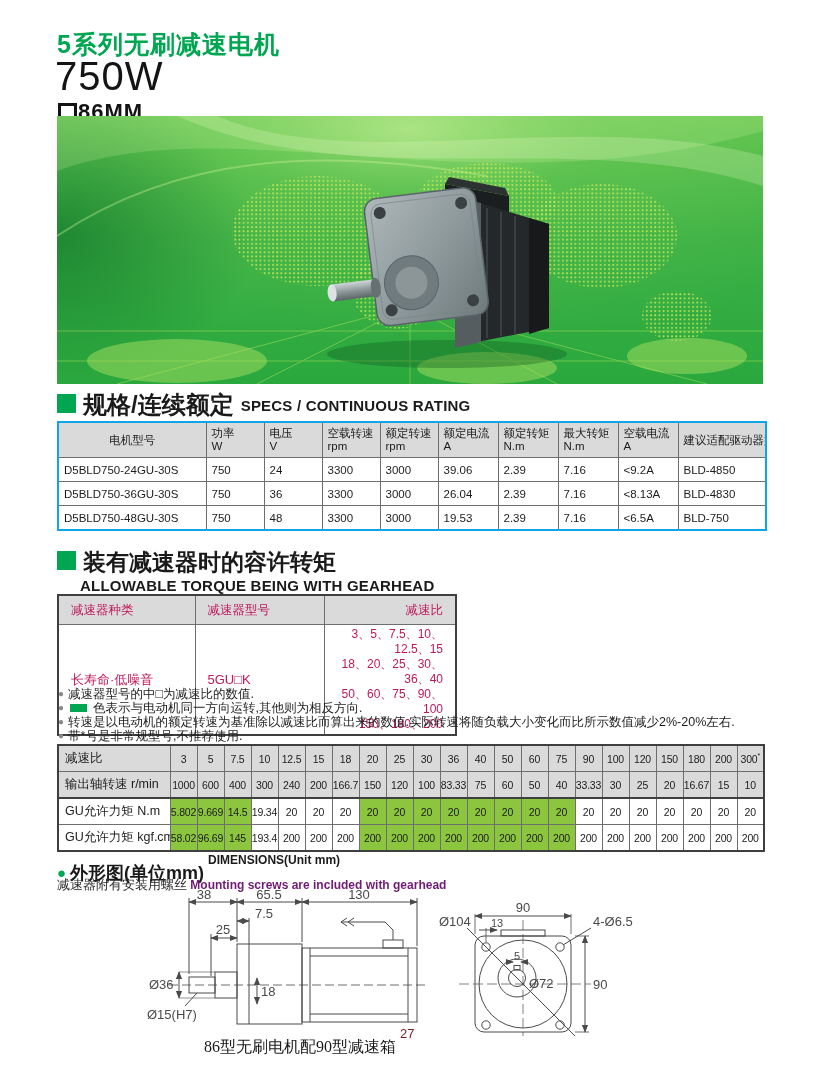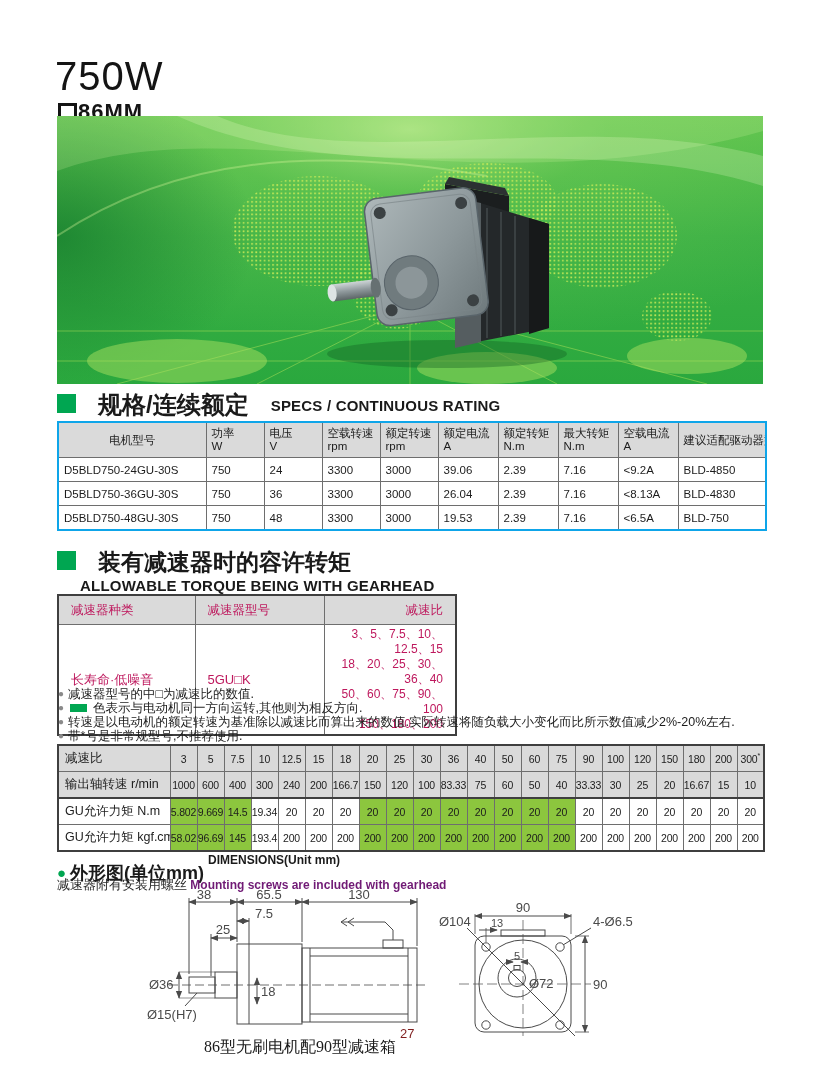--- a/index.html
+++ b/index.html
@@ -7,21 +7,21 @@
         font-family:"Liberation Sans","DejaVu Sans",sans-serif;color:#222;}
   
   .series-title{position:absolute;left:57px;top:28px;font-size:25px;font-weight:bold;color:#00A651;letter-spacing:1px;}
   .power-title{position:absolute;left:55px;top:54px;font-size:40px;font-weight:400;color:#141414;letter-spacing:1px;}
   .frame-row{position:absolute;left:58px;top:99px;display:flex;align-items:center;gap:1px;}
   .frame-sq{width:13px;height:13px;border:3px solid #141414;}
   .frame-txt{font-size:22px;font-weight:bold;color:#141414;letter-spacing:1px;}
   
   .banner{position:absolute;left:57px;top:116px;width:706px;height:268px;}
   
-  .sec-head{position:absolute;display:flex;align-items:flex-end;gap:22px;}
+  .sec-head{position:absolute;display:flex;align-items:flex-end;gap:7px;}
   .sec-sq{width:19px;height:19px;background:#00A651;margin-bottom:4px;}
   .sec-cn{font-size:24px;font-weight:bold;color:#1a1a1a;line-height:1.05;}
   .sec-en{font-size:15px;font-weight:bold;color:#1a1a1a;margin-bottom:3px;letter-spacing:.2px;}
   
   table{border-collapse:collapse;table-layout:fixed;}
   td{border:1px solid #6e6e6e;overflow:hidden;white-space:nowrap;}
   .specs{position:absolute;left:57px;top:421px;width:708px;border:2px solid #0ea5e9;}
   .specs td{font-size:11.5px;padding:0 0 0 5px;height:23px;color:#1c1c1c;}
   .specs td.h{background:#DADADA;height:34px;vertical-align:middle;line-height:13px;}
   .specs td.c0{text-align:center;padding:0;}
@@ -59,20 +59,21 @@
   
   .caption{position:absolute;left:160px;top:1037px;width:280px;text-align:center;
            font-family:"Liberation Serif","DejaVu Serif",serif;font-size:16px;color:#1a1a1a;}
   .pagenum{position:absolute;left:400px;top:1026px;font-size:13px;color:#7f1d1d;}
 </style>
 </head>
 <body>
 
 <div id="page">
 
+  <div class="series-title">5系列无刷减速电机</div>
   <div class="power-title">750W</div>
   <div class="frame-row">
     <span class="frame-sq"></span>
     <span class="frame-txt">86MM</span>
   </div>
 
   <svg class="banner" width="706" height="268" viewBox="0 0 706 268">
     <defs>
       <linearGradient id="bg" x1="0" y1="0" x2="0" y2="1">
         <stop offset="0" stop-color="#5cc24c"></stop>

